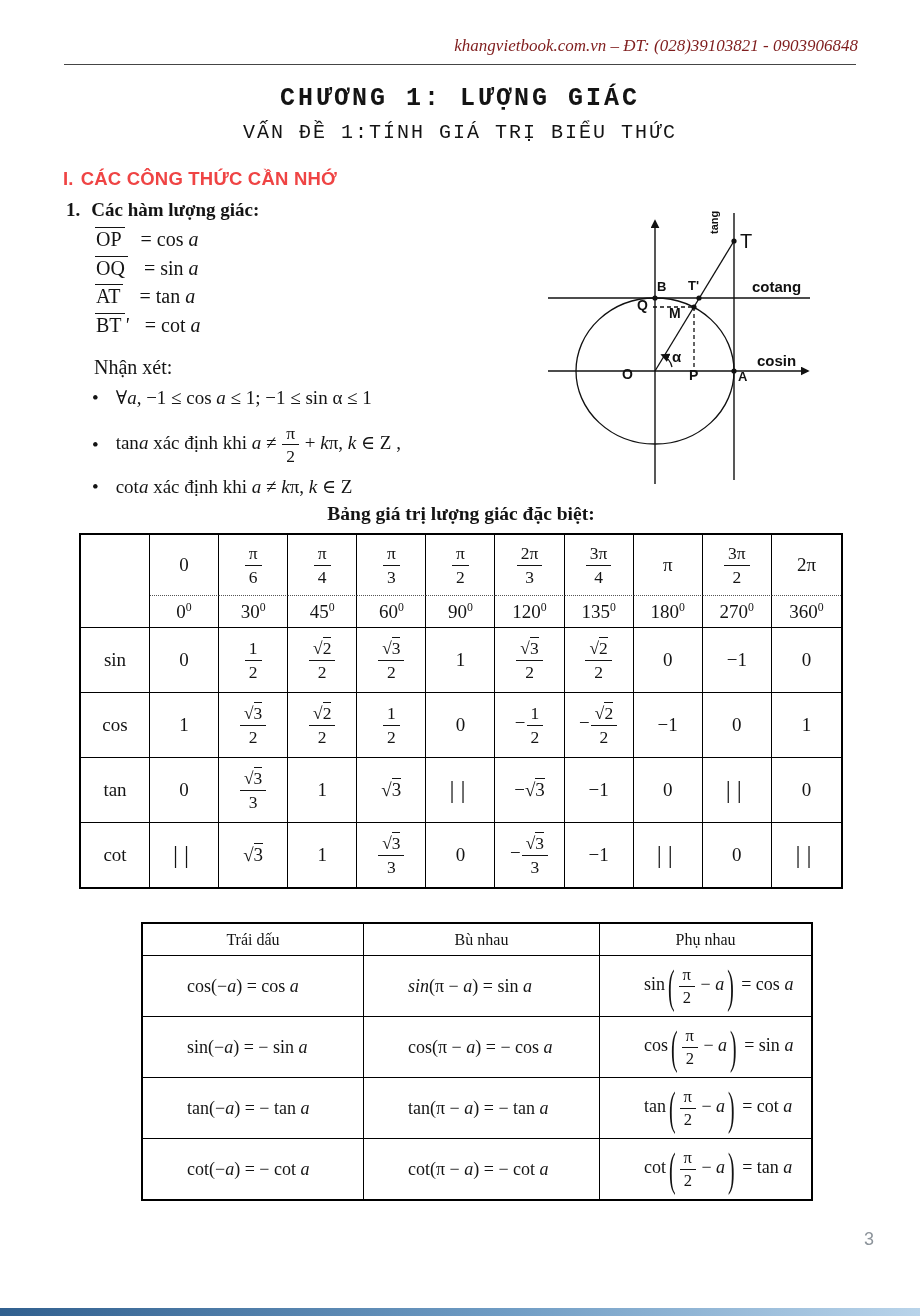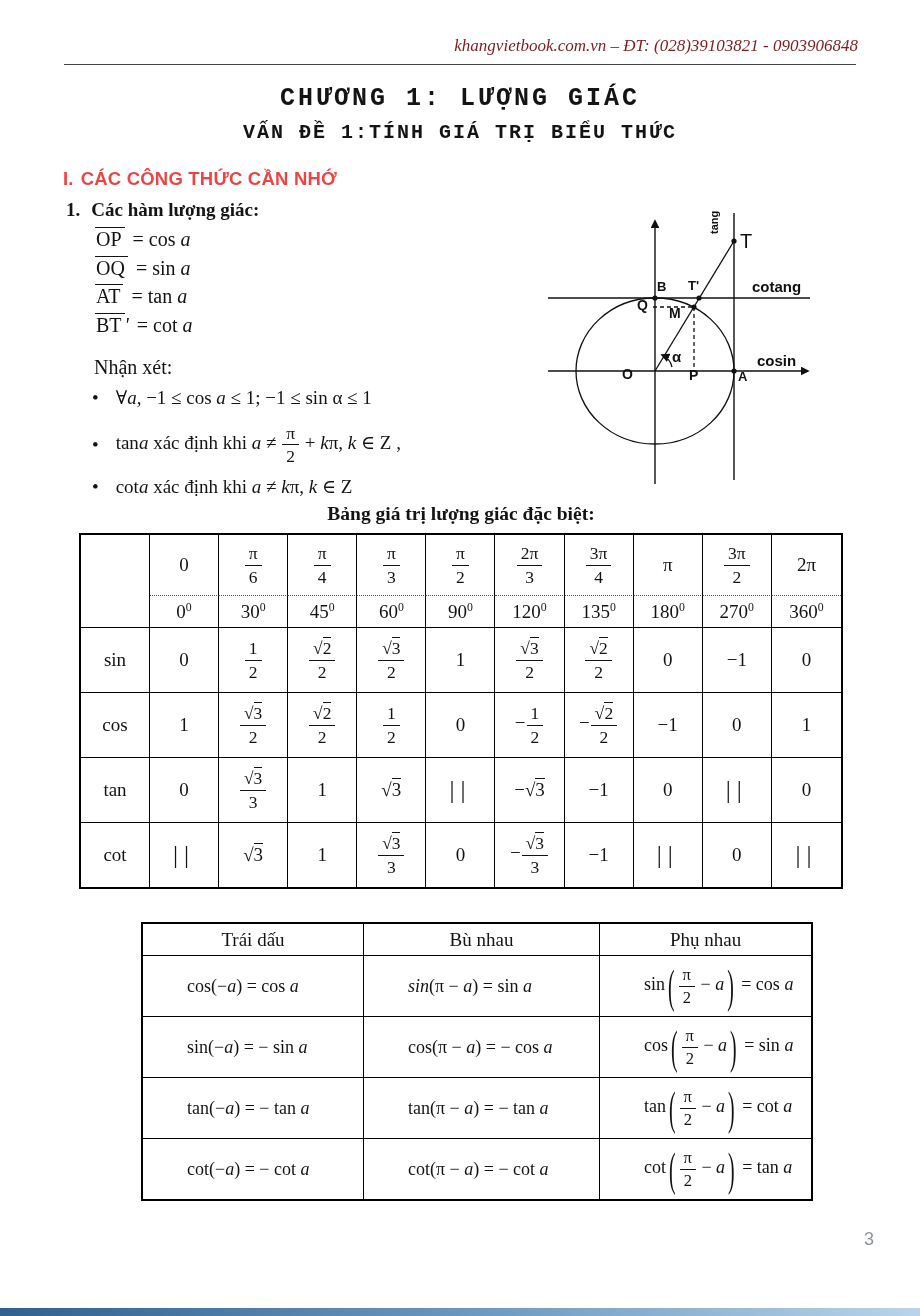--- a/index.html
+++ b/index.html
@@ -8,34 +8,34 @@
 
   
   .page-header{position:absolute;top:36px;right:62px;font-style:italic;font-size:17px;color:#7f1d1d;
                font-family:"Liberation Serif","DejaVu Serif",serif;}
   .header-rule{position:absolute;top:64px;left:64px;width:792px;border-top:1.6px solid #454545;}
 
   
   .chapter-title{position:absolute;top:84px;left:0;width:100%;margin:0;text-align:center;
                  font-family:"Liberation Mono","DejaVu Sans Mono",monospace;font-size:25px;font-weight:bold;letter-spacing:3px;}
   .chapter-subtitle{position:absolute;top:121px;left:0;width:100%;margin:0;text-align:center;
-                 font-family:"Liberation Mono","DejaVu Sans Mono",monospace;font-size:20px;font-weight:bold;letter-spacing:2px;}
+                 font-family:"Liberation Mono","DejaVu Sans Mono",monospace;font-size:20px;font-weight:normal;letter-spacing:2px;}
 
   .section-heading{position:absolute;top:168px;left:63px;font-family:"Liberation Sans","DejaVu Sans",sans-serif;
                  font-weight:700;font-size:18.5px;color:#ef4444;letter-spacing:0.2px;}
   .section-heading .sec-num{margin-right:7px;}
   .item-heading{position:absolute;top:199px;left:66px;font-weight:700;font-size:19px;}
   .item-heading .itm-num{margin-right:11px;}
 
   
   .formula-block{position:absolute;top:227px;left:95px;font-size:20px;}
   .fline{height:28.5px;}
   .ovl{display:inline-block;border-top:1.4px solid #141414;padding:0 3px 0 1px;line-height:1.15;}
   .aft{font-style:italic;}
-  .frhs{margin-left:8px;}
+  .frhs{margin-left:16px;}
 
   .remark-label{position:absolute;top:356px;left:94px;font-size:20px;}
   .bullets{position:absolute;top:386px;left:92px;width:470px;margin:0;padding:0;list-style:none;font-size:19px;}
   .bullets li{display:flex;align-items:center;gap:17px;margin-bottom:13px;}
   .bullets li::before{content:"\2022";font-size:19px;line-height:1;}
   .bullets li:nth-child(2){margin-bottom:8px;}
 
   
   .frac{display:inline-block;vertical-align:middle;text-align:center;font-size:0.92em;line-height:1.15;margin:1px 1px;}
   .frac .num{display:block;border-bottom:1.3px solid #141414;padding:0 4px 1px;}
@@ -63,21 +63,21 @@
   .vtab tr.fnrow td{height:64px;}
   .vtab td.lbl{width:68px;}
 
   
   .itab{position:absolute;left:141px;top:922px;width:668px;table-layout:fixed;border-collapse:separate;border-spacing:0;
         border:2px solid #000;}
   .itab td{border-right:1.6px solid #000;border-bottom:1.6px solid #000;vertical-align:middle;font-size:18px;
         padding:0 0 0 14px;}
   .itab td:last-child{border-right:none;}
   .itab tr:last-child td{border-bottom:none;}
-  .itab tr.ihead td{height:31px;text-align:center;font-size:19px;padding:0;}
+  .itab tr.ihead td{height:31px;text-align:center;font-size:16px;padding:0;}
   .itab tr.irow td{height:60px;padding-left:44px;}
 
   .page-number{position:absolute;top:1229px;right:46px;font-family:"Liberation Sans","DejaVu Sans",sans-serif;
         font-size:18px;color:#8d949b;}
   .footer-bar{position:absolute;bottom:0;left:0;width:100%;height:8px;
         background:linear-gradient(90deg,#31608f 0%,#6f9cc4 55%,#b9d4ea 100%);}
 </style>
 </head>
 <body>
 

